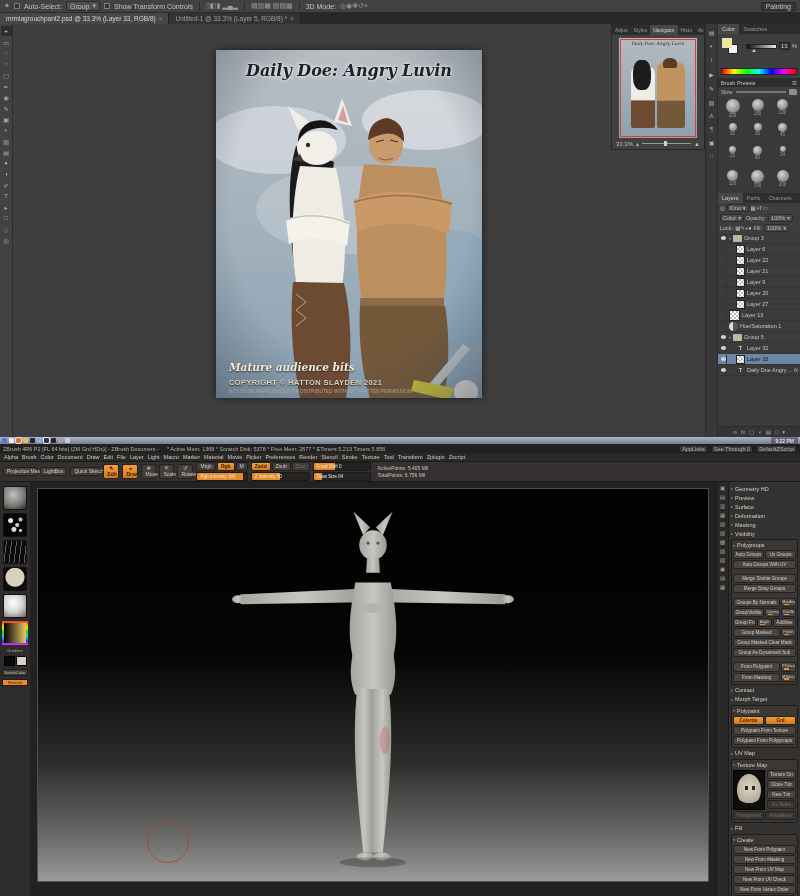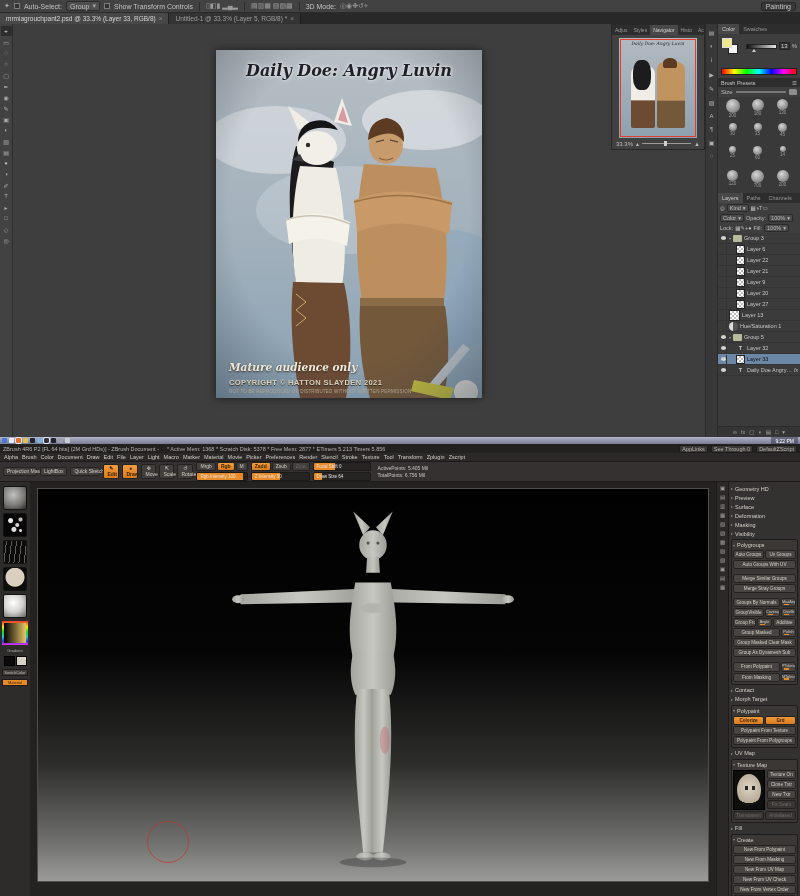--- a/index.html
+++ b/index.html
@@ -251,21 +251,21 @@
             <path d="M138,152 Q184,138 236,154" stroke="#9d7244" stroke-width="1.5" fill="none"></path>
             <rect x="144" y="248" width="84" height="8" fill="#8a6c48"></rect>
             <path d="M144,256 C142,298 148,330 154,348 L228,348 C234,314 233,280 229,256 Z" fill="#74583a"></path>
 
             <polygon points="247,294 254,299 216,344 209,339" fill="#bcc5cb"></polygon>
             <polygon points="198,330 238,338 234,350 195,341" fill="#c6c03c"></polygon>
             <circle cx="250" cy="342" r="12" fill="#ece8e0" opacity=".92"></circle>
             <rect width="266" height="348" fill="url(#vig)"></rect>
           </svg>
           <div class="pt-title">Daily Doe: Angry Luvin</div>
-          <div class="pt-mature">Mature audience only</div>
+          <div class="pt-mature">Mature audience bits</div>
           <div class="pt-copy">COPYRIGHT © HATTON SLAYDEN 2021</div>
           <div class="pt-notice">NOT TO BE REPRODUCED OR DISTRIBUTED WITHOUT WRITTEN PERMISSION</div>
         </div>
       </div>
 
       <div class="ps-navcol">
         <div class="navigator">
           <div class="nav-tabs" id="navTabs">
               <div class="nav-tab">Adjus</div>
               <div class="nav-tab">Styles</div>

